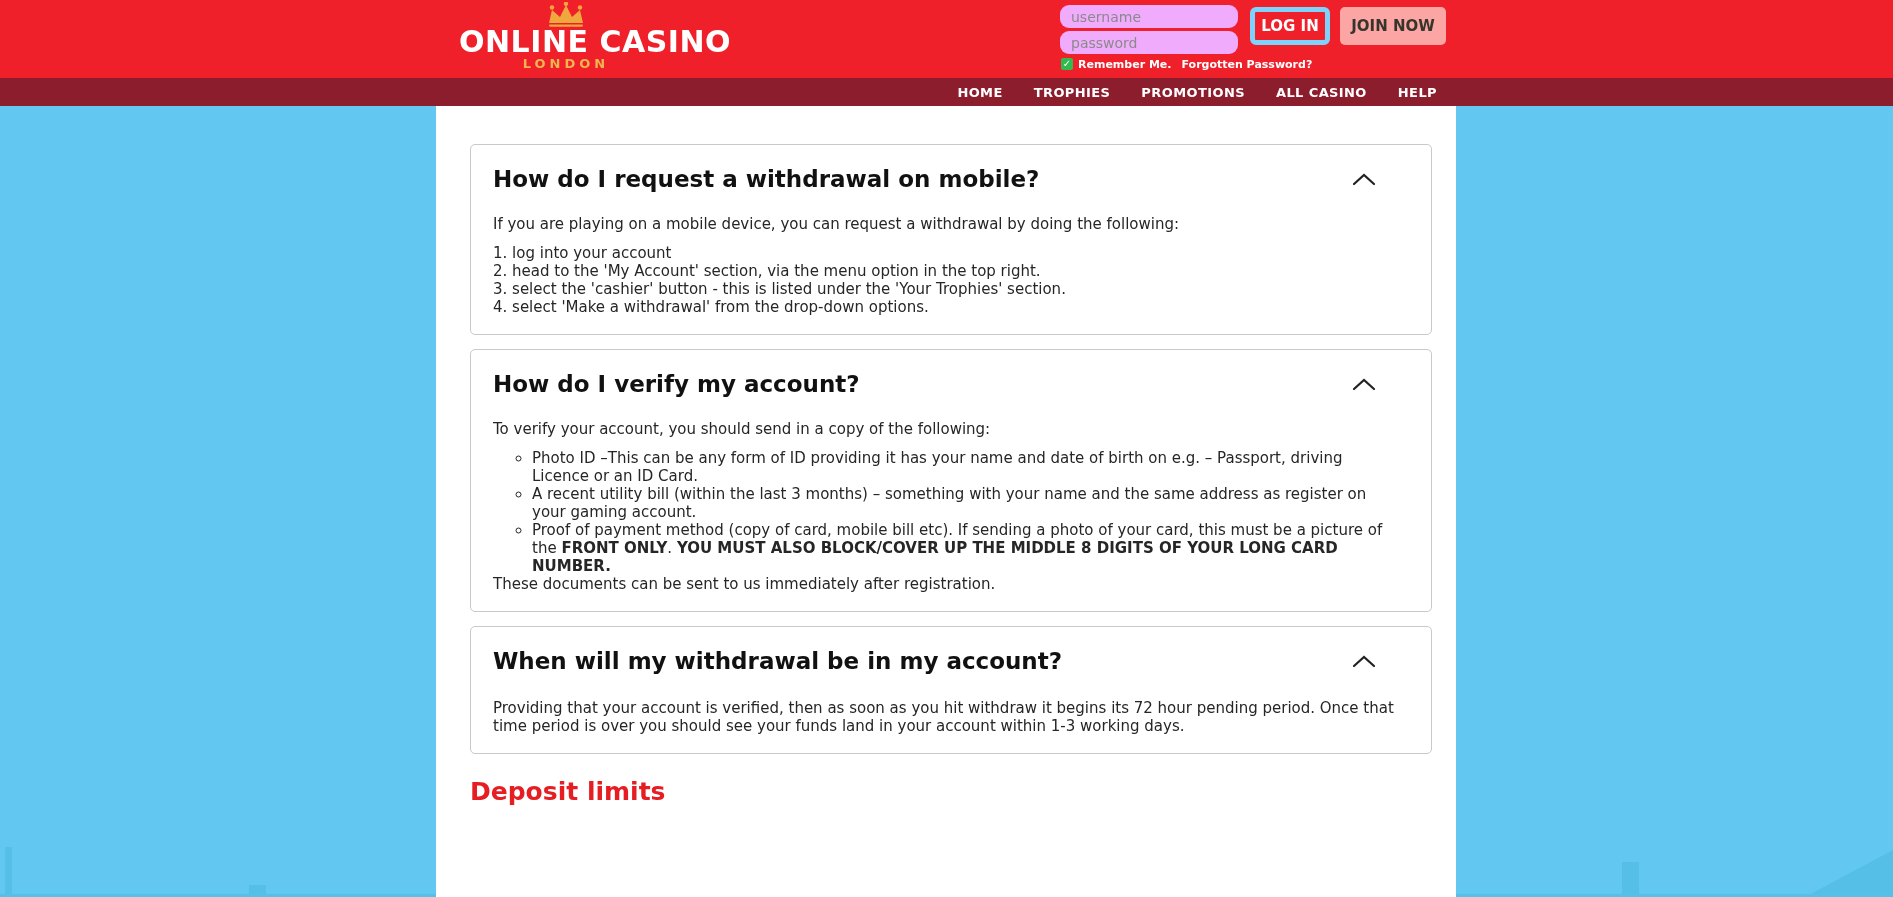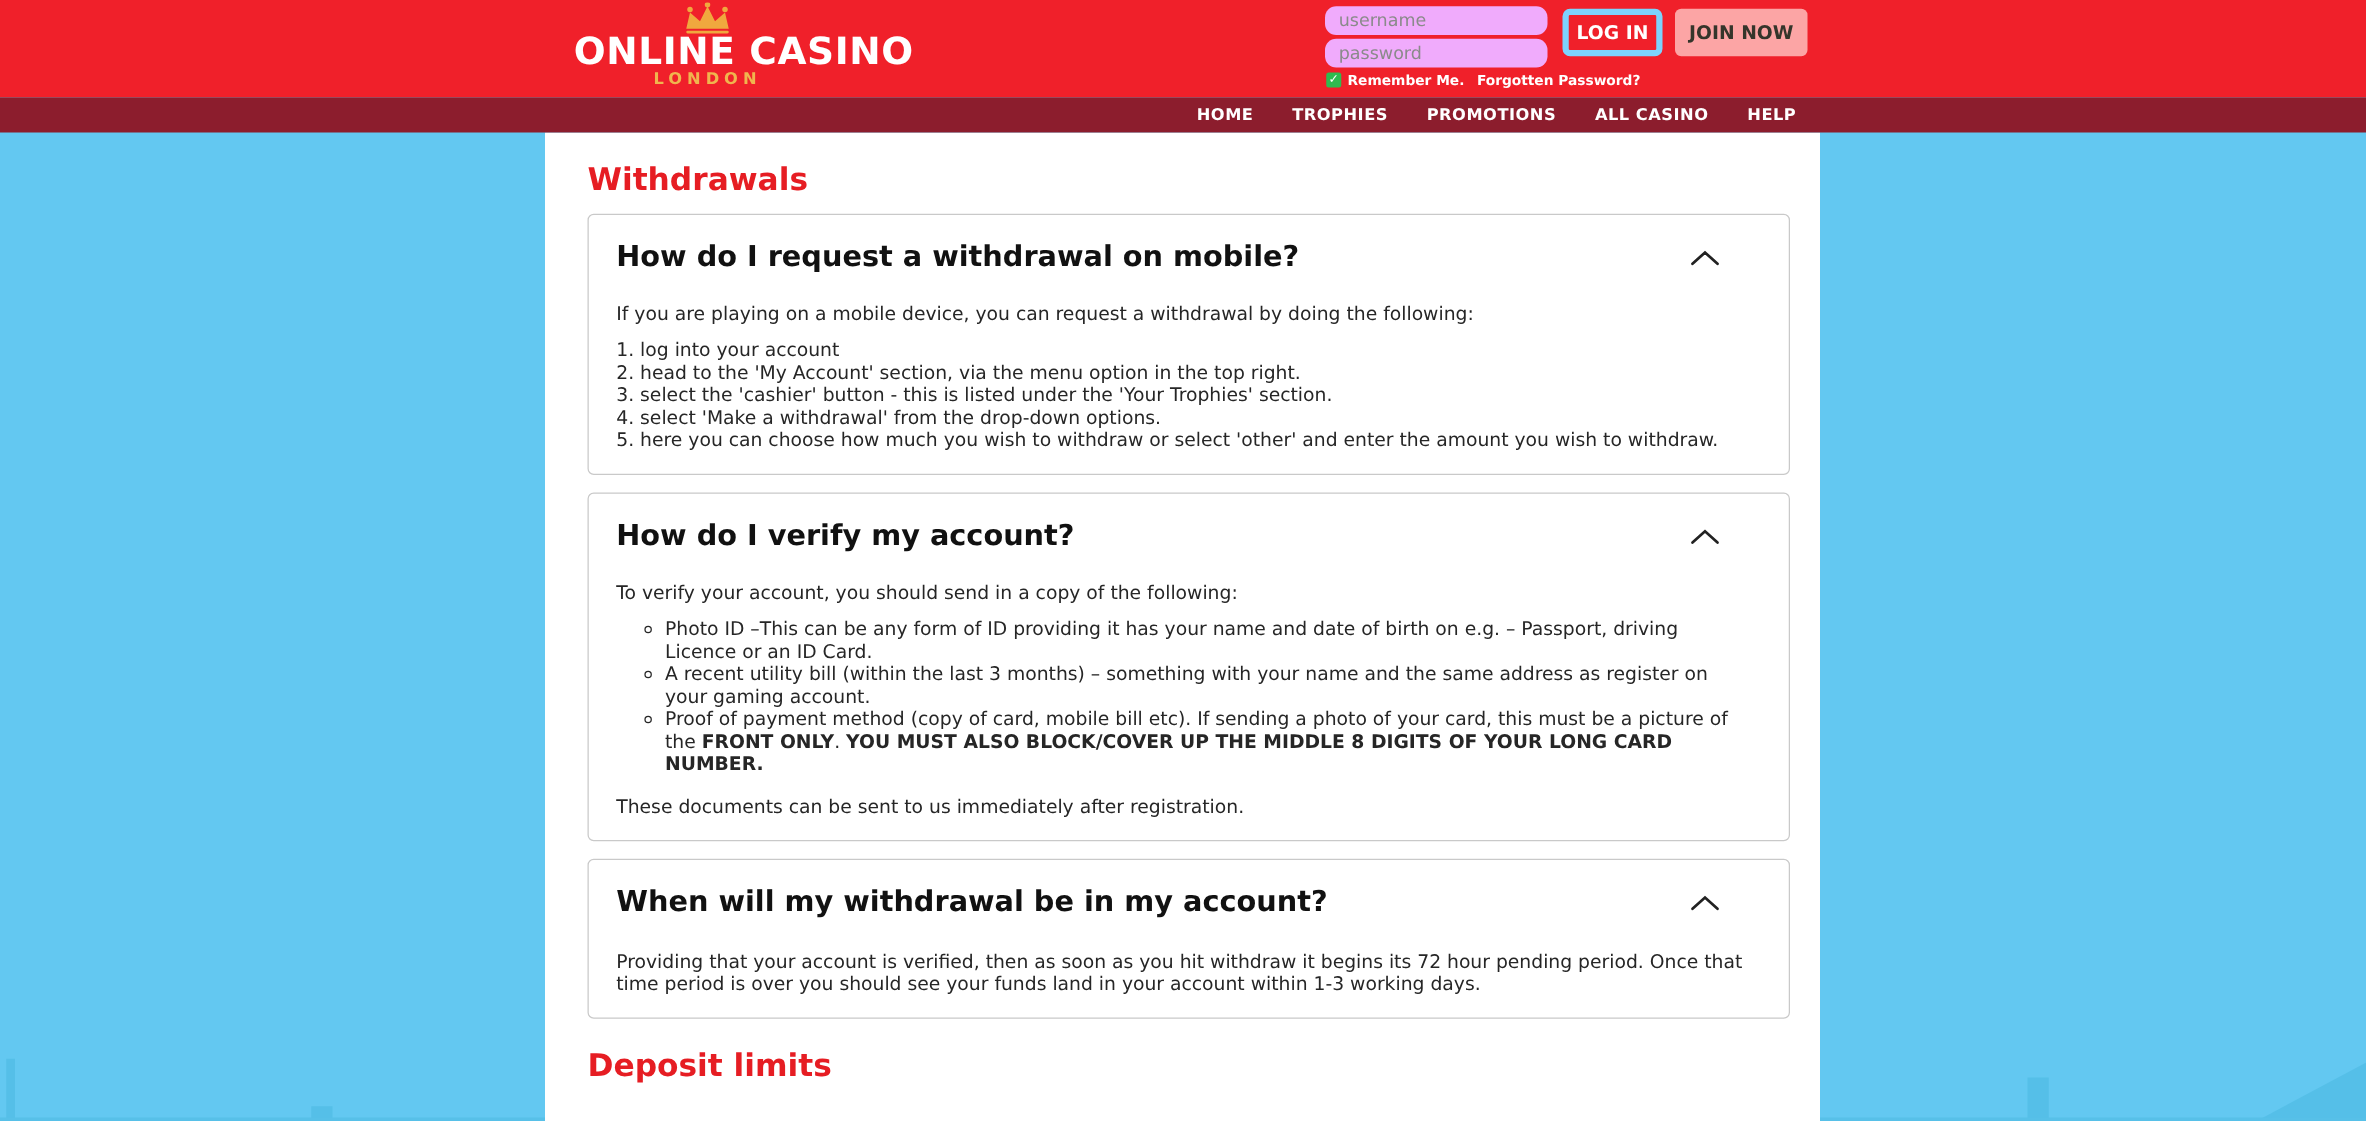--- a/index.html
+++ b/index.html
@@ -56,21 +56,21 @@
   .card-header { display:flex; justify-content:space-between; align-items:center; cursor:pointer; }
   .card-question { font-size:23px; font-weight:700; color:#111111; line-height:28px; }
   .chev { flex:0 0 auto; margin-right:26px; cursor:pointer; display:flex; align-items:center; }
 
   .card-body { font-size:15px; color:#262626; }
   .card-intro { margin-top:22px; line-height:19px; }
   .steps { margin-top:10px; }
   .step { line-height:18px; }
   .bullets { margin-top:10px; list-style-type:circle; padding-left:39px; }
   .bullets li { line-height:18px; }
-  .outro { margin-top:16px; line-height:18px; }
+  .outro { margin-top:0; line-height:18px; }
   .outro + .outro { margin-top:5px; }
   .email-link { color:#e0545f; text-decoration:none; cursor:pointer; }
   .answer-para { margin-top:24px; line-height:18px; }
 </style>
 </head>
 <body>
 
 <div class="building b1"></div>
 <div class="building b2"></div>
 <div class="building b3"></div>
@@ -112,39 +112,37 @@
     <span class="nav-item">HOME</span>
     <span class="nav-item">TROPHIES</span>
     <span class="nav-item">PROMOTIONS</span>
     <span class="nav-item">ALL CASINO</span>
     <span class="nav-item">HELP</span>
   </div>
 </nav>
 
 <main class="content-col">
   <div class="content-inner">
-    <h2 class="section-title">Withdrawals</h2>
 
     <section class="card">
       <div class="card-header">
         <div class="card-question">How do I request a withdrawal on mobile?</div>
         <span class="chev">
           <svg width="26" height="15" viewBox="0 0 26 15">
               <polyline points="3,12 13,3 23,12" fill="none" stroke="#222" stroke-width="2.2" stroke-linecap="round"></polyline>
             </svg>
         </span>
       </div>
       <div class="card-body">
         <p class="card-intro">If you are playing on a mobile device, you can request a withdrawal by doing the following:</p>
         <div class="steps">
           <div class="step">1. log into your account</div>
           <div class="step">2. head to the 'My Account' section, via the menu option in the top right.</div>
           <div class="step">3. select the 'cashier' button - this is listed under the 'Your Trophies' section.</div>
           <div class="step">4. select 'Make a withdrawal' from the drop-down options.</div>
-          <div class="step">5. here you can choose how much you wish to withdraw or select 'other' and enter the amount you wish to withdraw.</div>
         </div>
       </div>
     </section>
 
     <section class="card">
       <div class="card-header">
         <div class="card-question">How do I verify my account?</div>
         <span class="chev">
           <svg width="26" height="15" viewBox="0 0 26 15">
               <polyline points="3,12 13,3 23,12" fill="none" stroke="#222" stroke-width="2.2" stroke-linecap="round"></polyline>

